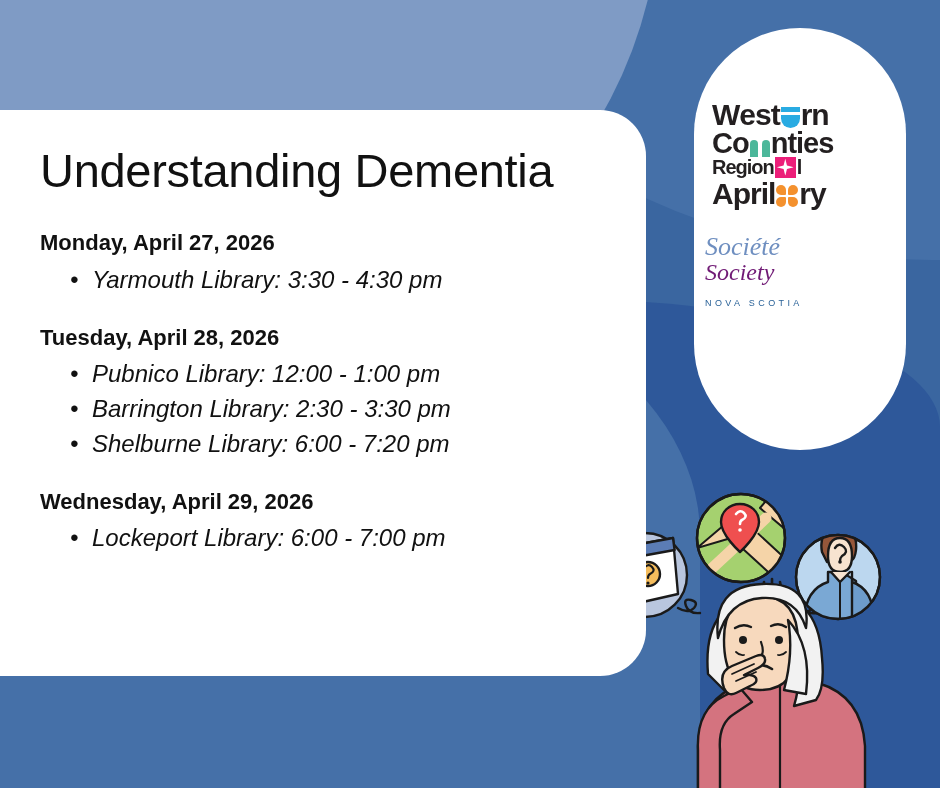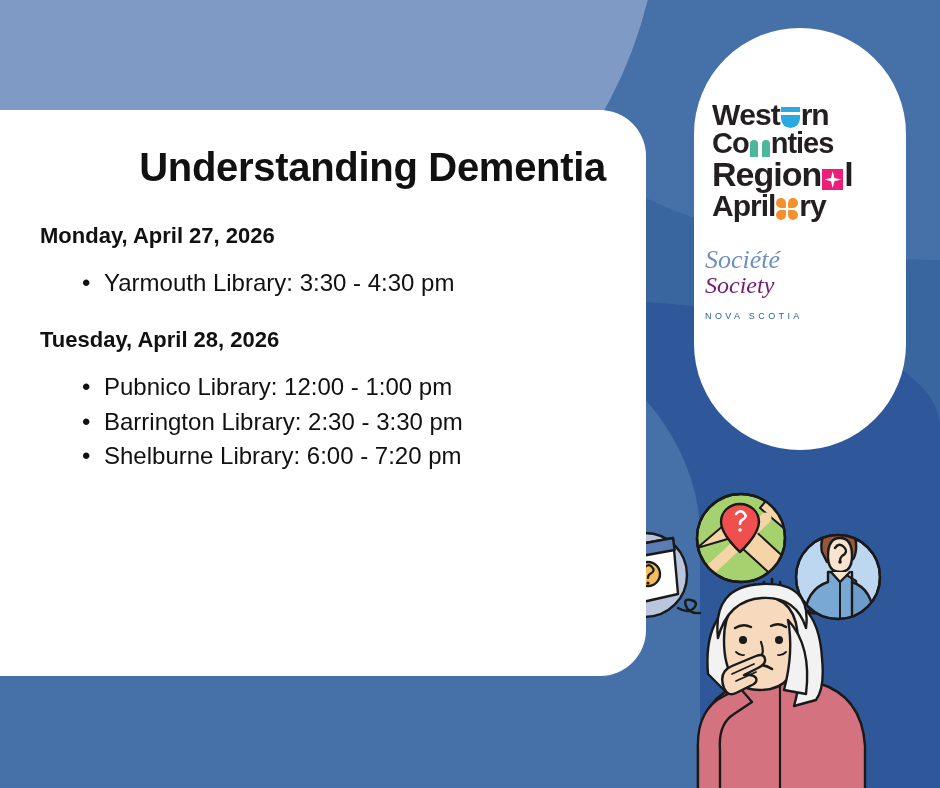--- a/index.html
+++ b/index.html
@@ -34,29 +34,29 @@
     border-radius:0 0 0 86% / 0 0 0 92%;
   }
 
   
   .card{
     position:absolute;left:-56px;top:110px;width:702px;height:566px;
     background:#ffffff;border-radius:46px;
     box-sizing:border-box;padding:36px 40px 24px 96px;
   }
   .title{
-    font-size:40px;font-weight:bold;color:#111;letter-spacing:-0.3px;
-    margin:0 0 34px 0;line-height:1.05;text-align:right;
+    font-size:47px;font-weight:normal;color:#111;letter-spacing:-0.3px;
+    margin:0 0 34px 0;line-height:1.05;
   }
   .day-group{margin:0 0 26px 0;}
   .day-group:last-child{margin-bottom:0;}
   .day-label{
     font-size:22px;font-weight:bold;color:#111;margin:16px 0 6px 0;line-height:1.25;
   }
-  .sessions{list-style:none;margin:16px;padding:0;}
+  .sessions{list-style:none;margin:4px;padding:0;font-style:italic;}
   .session{
     font-size:24px;color:#111;line-height:1.45;
     padding-left:48px;position:relative;font-weight:400;
   }
   .session::before{
     content:"\2022";position:absolute;left:26px;top:0;font-size:24px;line-height:1.45;
   }
 
   
   .logo-pill{
@@ -66,21 +66,21 @@
     box-sizing:border-box;padding-top:72px;
   }
   
   .wcrl{width:176px;color:#231f20;}
   .wcrl-line{
     font-weight:bold;font-size:30px;line-height:0.98;letter-spacing:-1px;
     display:flex;align-items:baseline;white-space:nowrap;
     font-family:"Liberation Sans","DejaVu Sans",sans-serif;
   }
   .wcrl-line.r2{font-size:29px;}
-  .wcrl-line.r3{font-size:34px;}
+  .wcrl-line.r3{font-size:20px;}
   .wcrl-line.r4{font-size:30px;}
   .glyph{display:inline-block;position:relative;}
   
   .g-cup{width:19px;height:21px;margin:0 1px;align-self:flex-end;position:relative;top:-1px;}
   .g-cup i{position:absolute;left:0;bottom:0;width:19px;height:13px;background:#29abe2;
            border-radius:0 0 10px 10px;display:block;}
   .g-cup b{position:absolute;left:0;top:0;width:19px;height:5px;background:#29abe2;display:block;}
   
   .g-leaf{width:20px;height:17px;margin:0 1px;align-self:flex-end;position:relative;top:-1px;}
   .g-leaf i,.g-leaf b{position:absolute;bottom:0;width:8px;height:17px;background:#4cb79a;display:block;
@@ -234,20 +234,26 @@
 
     <div class="day-group">
       <div class="day-label">Tuesday, April 28, 2026</div>
       <ul class="sessions">
         <li class="session">Pubnico Library: 12:00 - 1:00 pm</li>
         <li class="session">Barrington Library: 2:30 - 3:30 pm</li>
         <li class="session">Shelburne Library: 6:00 - 7:20 pm</li>
       </ul>
     </div>
 
+    <div class="day-group">
+      <div class="day-label">Wednesday, April 29, 2026</div>
+      <ul class="sessions">
+        <li class="session">Lockeport Library: 6:00 - 7:00 pm</li>
+      </ul>
+    </div>
   </div>
 
   <div class="logo-pill">
 
     <div class="wcrl">
       <div class="wcrl-line r1">
         <span>W</span>
           <span>est</span>
           <span class="glyph g-cup">
             <b></b>

